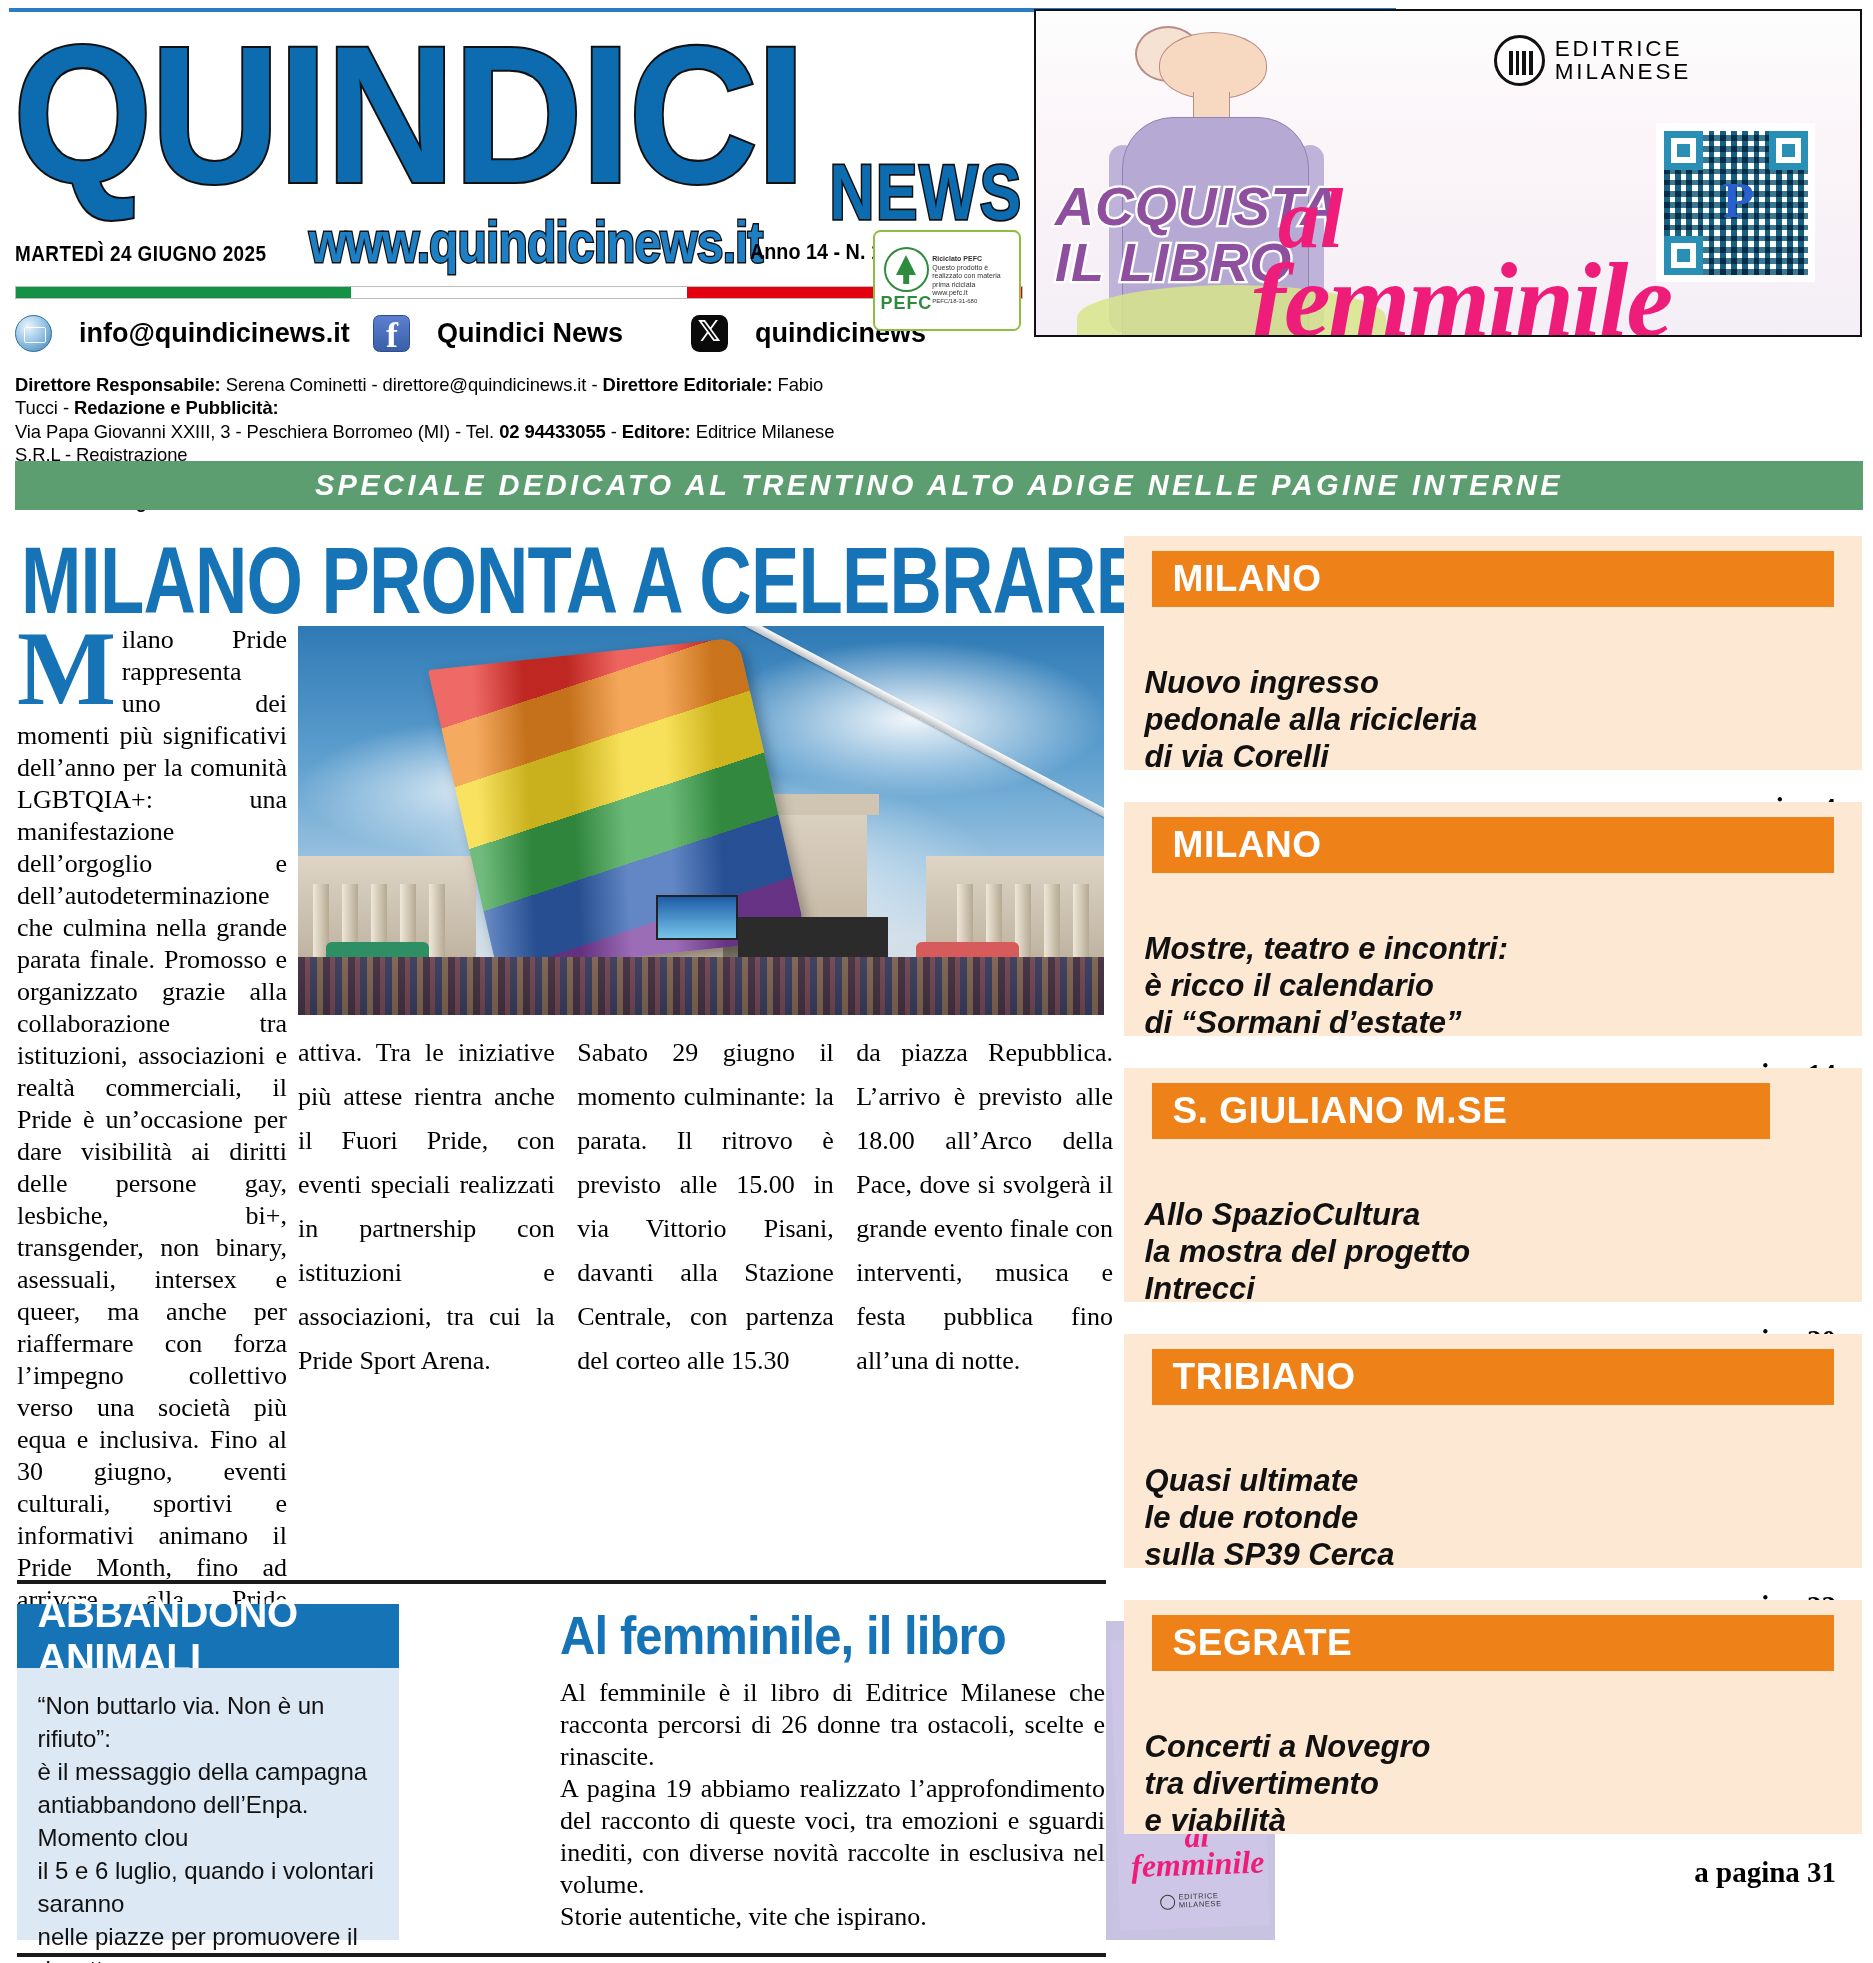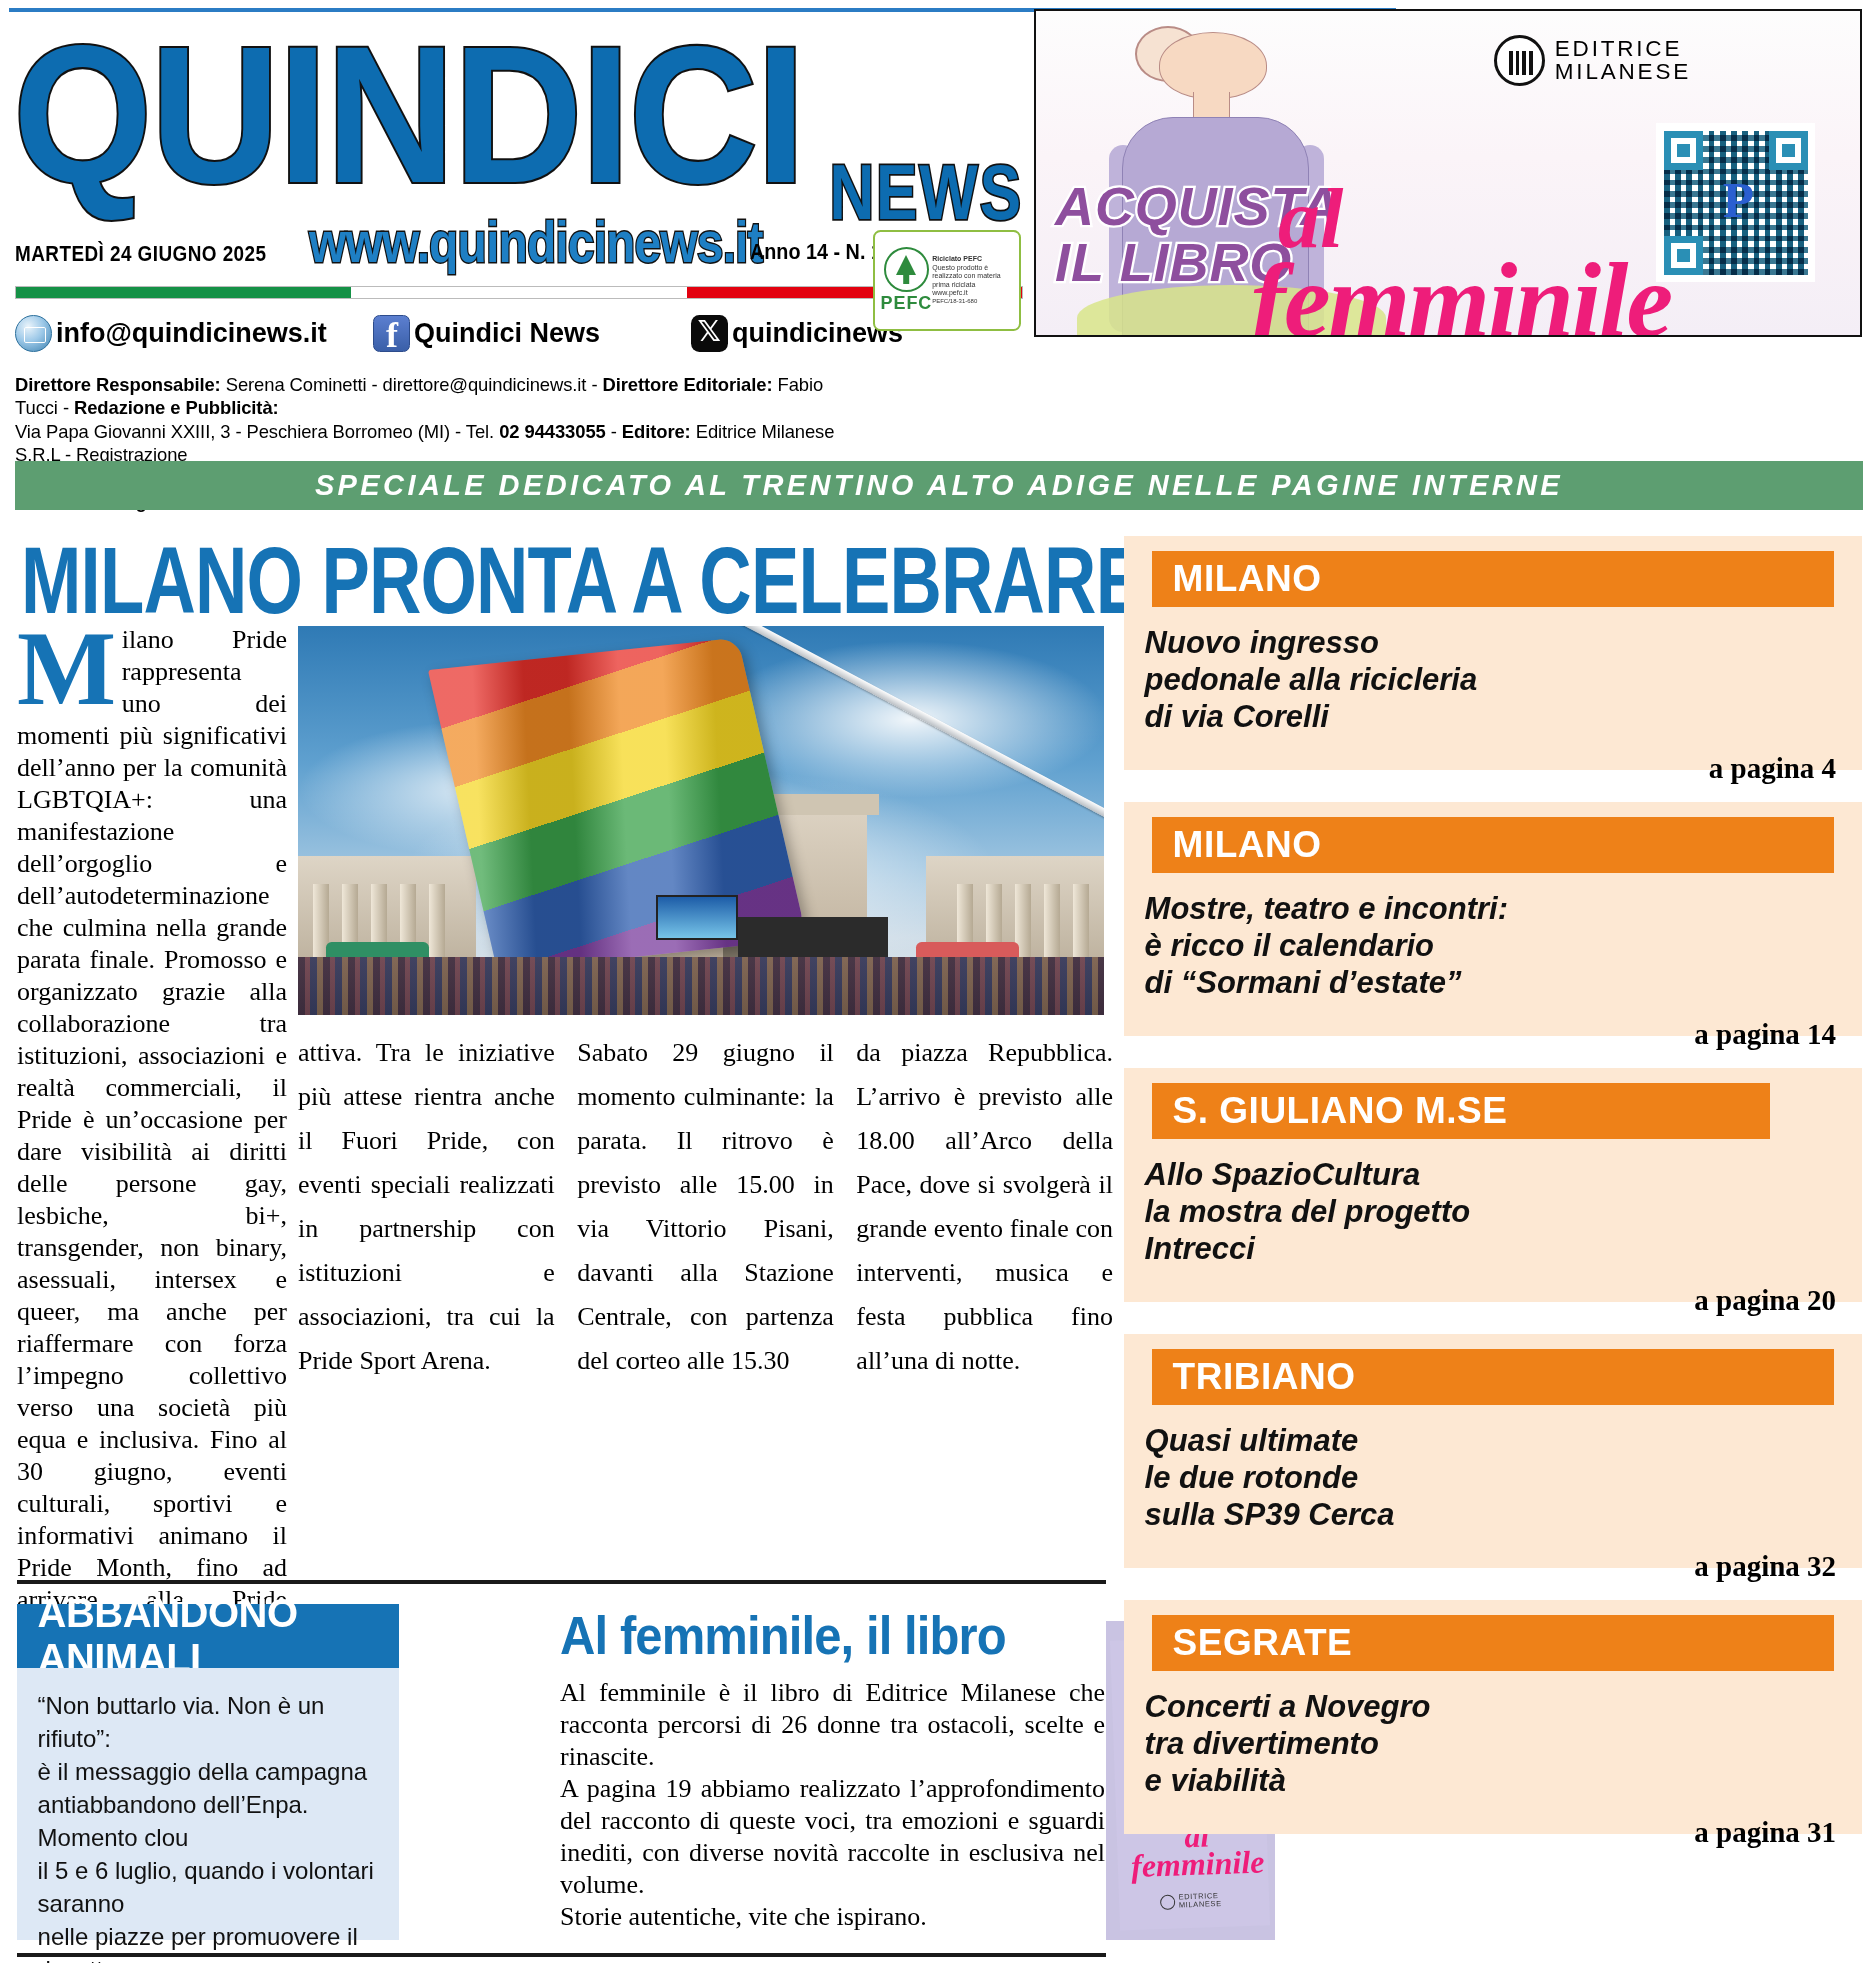--- a/index.html
+++ b/index.html
@@ -67,21 +67,21 @@
   }
 
   
   .tricolore { position:absolute; left:15px; top:286px; width:1008px; height:13px; display:flex; border:0.9px solid #bbb; }
   .tri-g { flex:1; background:#159146; }
   .tri-w { flex:1; background:#ffffff; }
   .tri-r { flex:1; background:#e3010f; }
 
   
   .social-row { position:absolute; left:15px; top:309px; width:1008px; height:58px; }
-  .soc { position:absolute; display:flex; align-items:center; gap:4px;text-align:center; }
+  .soc { position:absolute; display:flex; align-items:center; gap:27px;text-align:center; }
   .soc-label { font-size:27px; font-weight:bold; letter-spacing:0px; }
   .ico-mail {
     width:37px; height:37px; border-radius:50%;
     background: radial-gradient(circle at 35% 30%, #eaf4fb 0%, #9cc8e8 45%, #3a7fae 100%);
     border:1.9px solid #2b6f9c; position:relative;
   }
   .ico-mail::after{
     content:""; position:absolute; left:7.5px; top:11.2px; width:20.6px;height:14px;
     border:1.9px solid #fff; border-radius:1.9px;
   }
@@ -351,21 +351,21 @@
   .book-pub-mark{width:15px;height:15px;border-radius:50%;border:1.9px solid #333;}
   .book-pub-txt{font-size:7.5px;line-height:8.4px;letter-spacing:0.6px;color:#333;}
 
   
   .sb { position:absolute; left:1124px; width:738px; background:#fde8d3; }
   .sb-head {
     background:#ee8118; color:#fff; font-weight:bold;
     display:flex; align-items:center; padding-left:20.6px;
     font-size:37px; letter-spacing:0.5px;
   }
-  .sb-body { padding:17px 24px 9.4px 20.6px; }
+  .sb-body { padding:17px 24px 9.4px 20.6px;margin-top:40px; }
   .sb-title {
     font-style:italic; font-weight:bold; font-size:31px; line-height:37px;
     color:#111; white-space:pre-line;
   }
   .sb-page {
     text-align:right; font-weight:bold; font-size:29px; margin-top:17px; padding-right:1.9px;
     font-family:"Liberation Serif", serif;
   }
 </style>
 </head>

